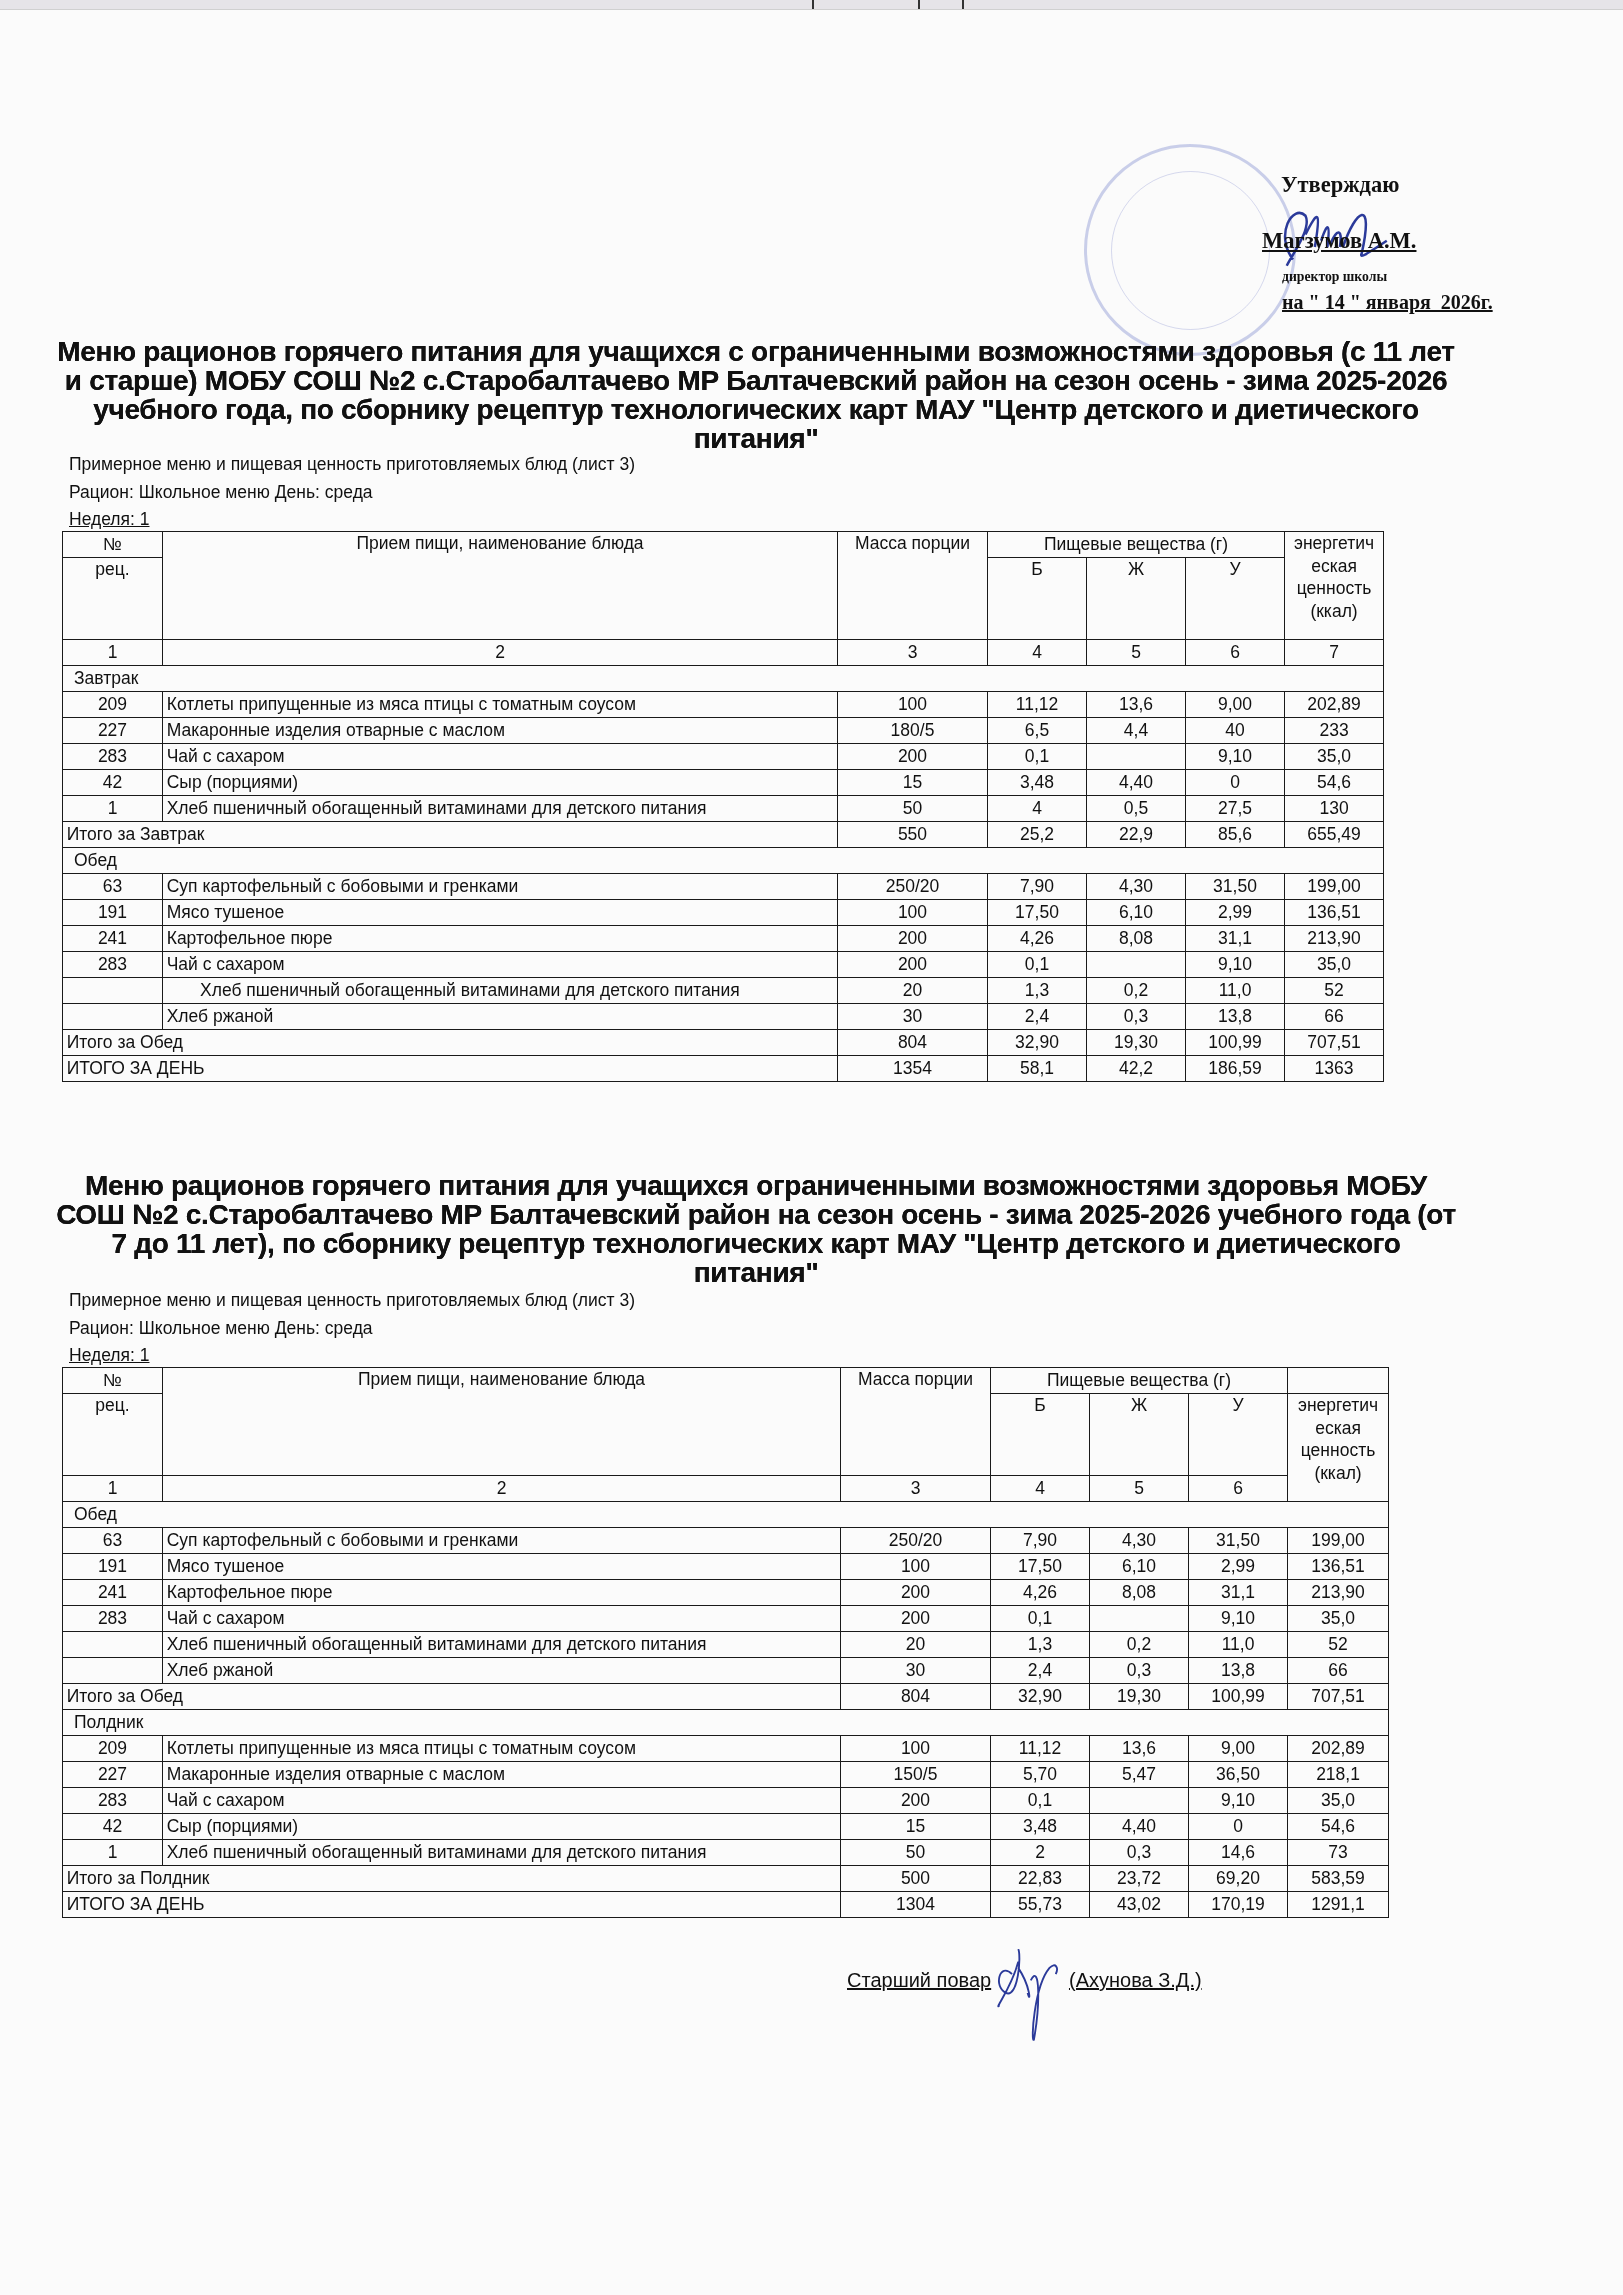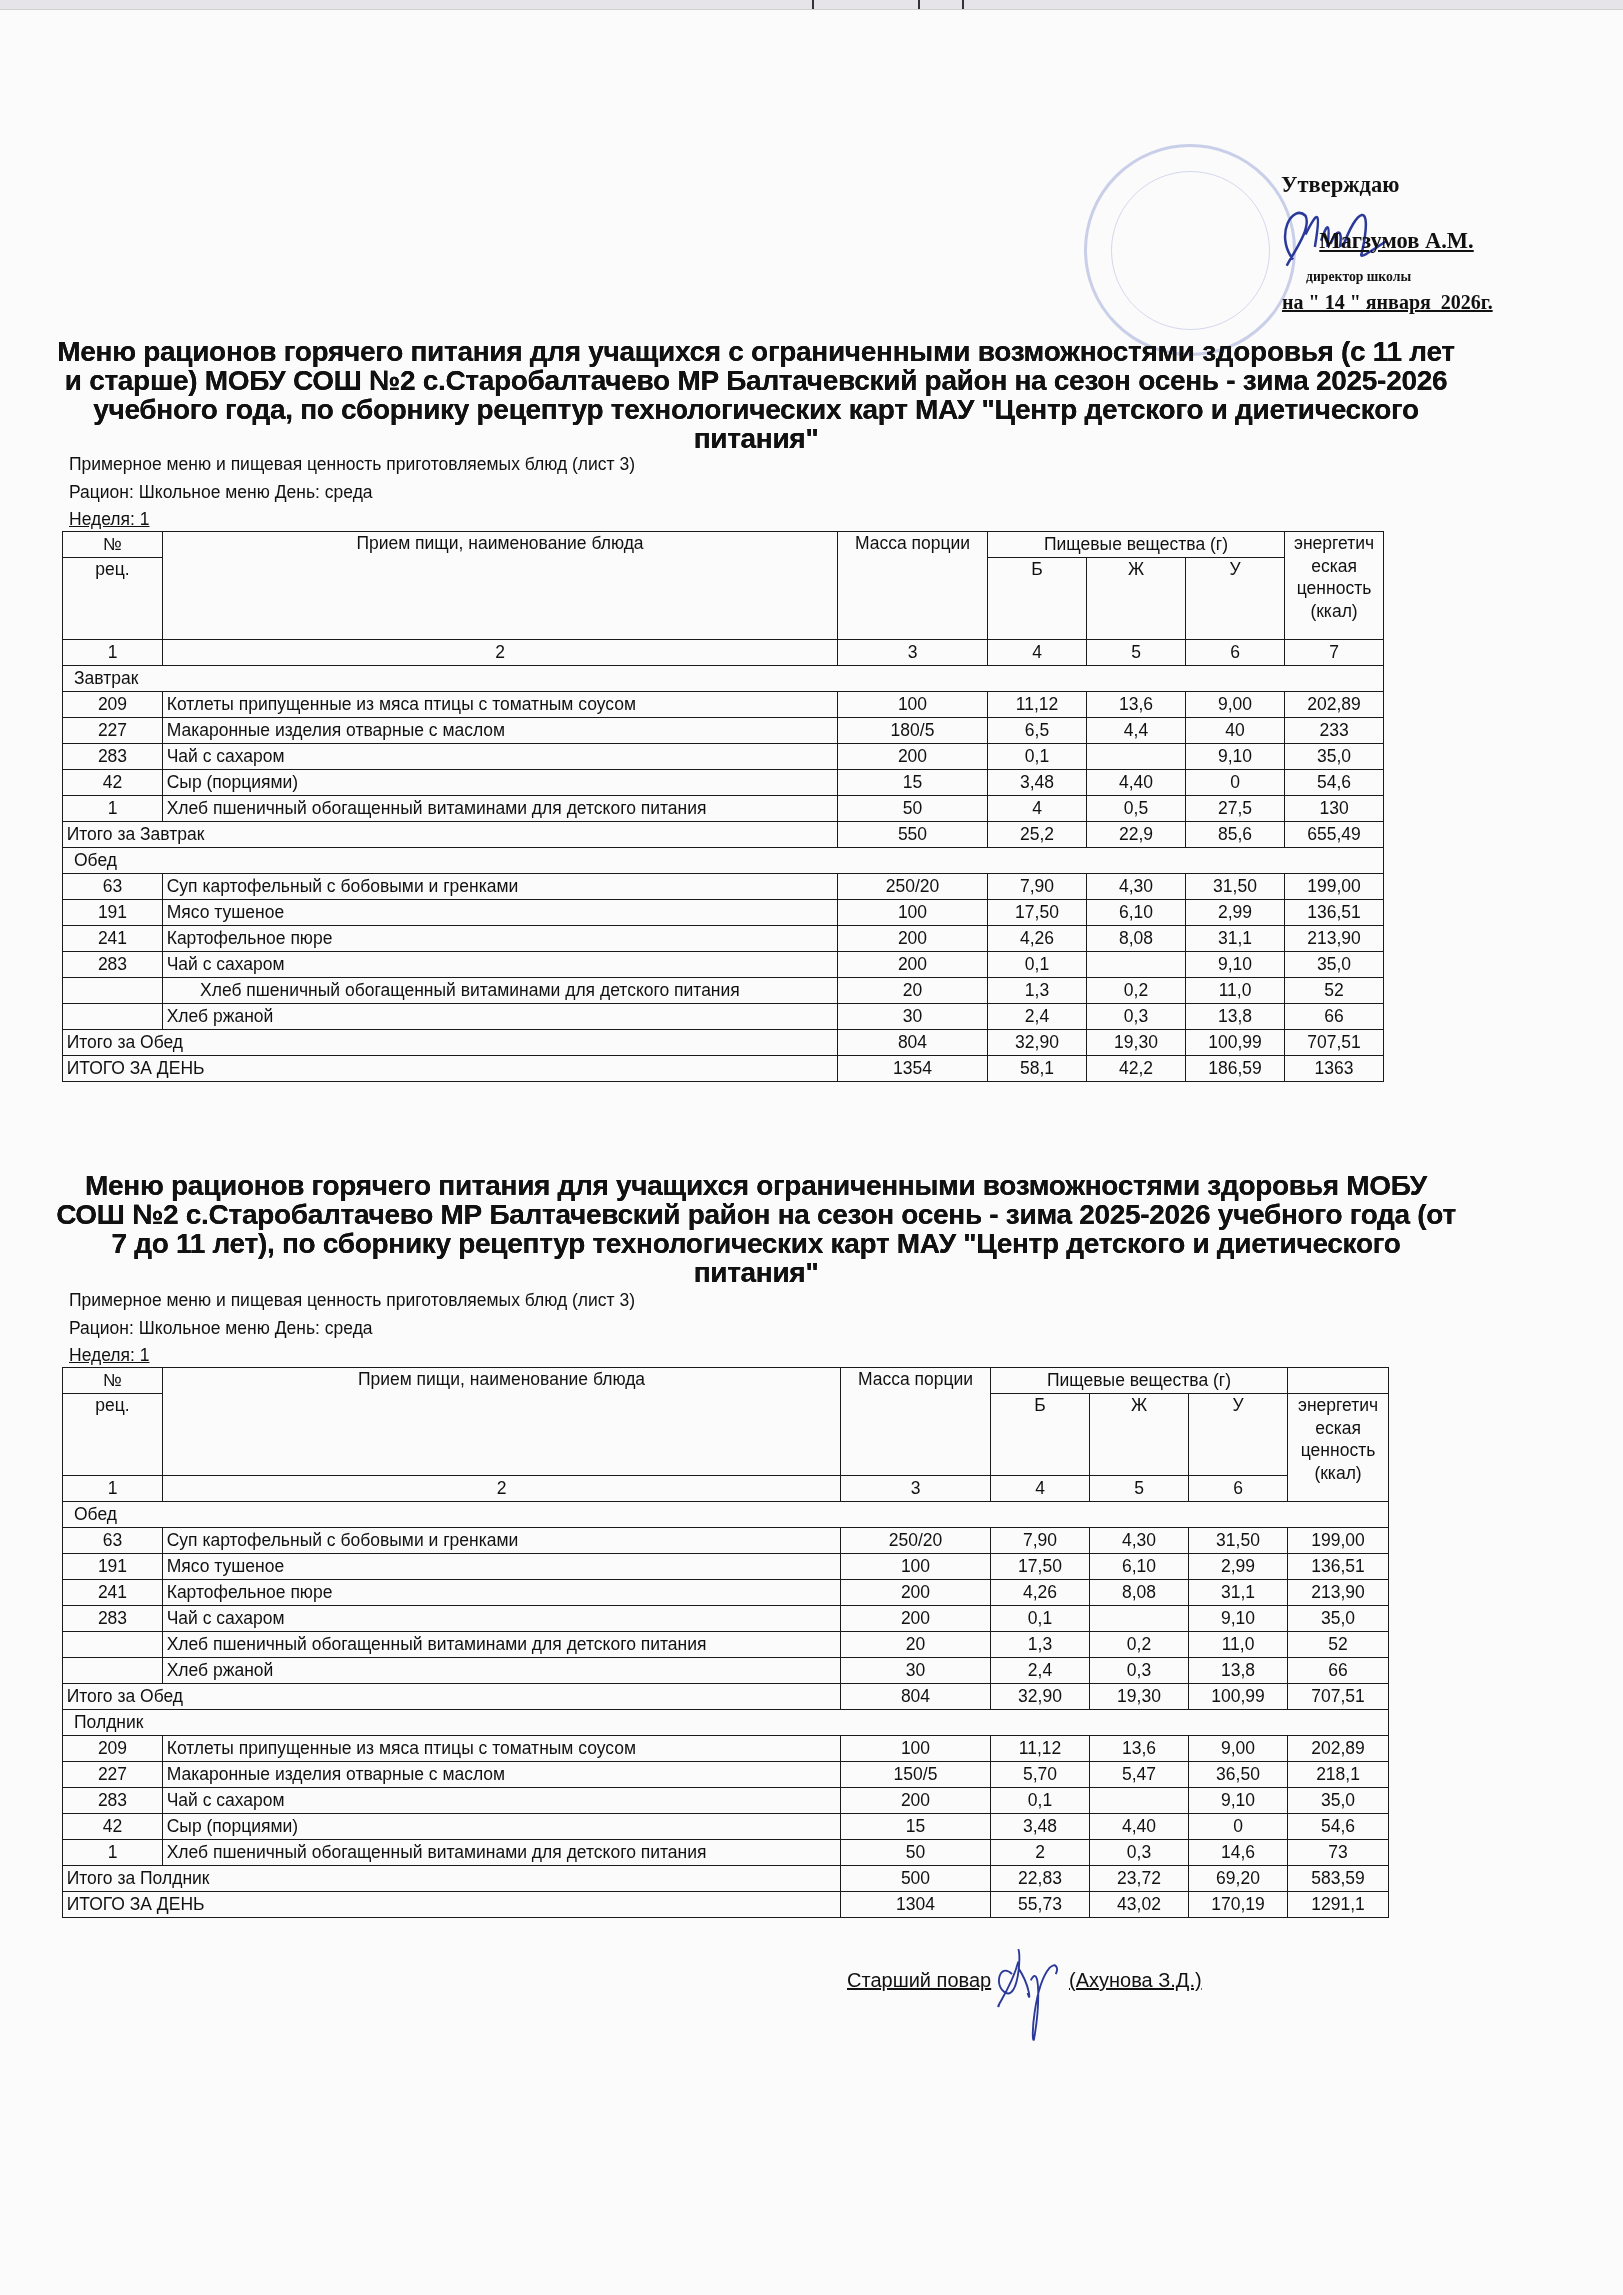--- a/index.html
+++ b/index.html
@@ -7,22 +7,22 @@
     width: 1623px; height: 2295px; background: #fbfbfb; position: relative; overflow: hidden;
     font-family: "Liberation Sans Narrow", "Liberation Sans", sans-serif; color: #111;
   }
   .sheet { position: absolute; left: 0; top: 0; width: 1623px; height: 1616px; }
   .topstrip { position: absolute; left: 0; top: 0; width: 1623px; height: 8.7px; background: #e6e4e8; border-bottom: 1.2px solid #d0d0d0; }
   .topstrip .tick { position: absolute; top: 0; width: 1.9px; height: 8.7px; background: #333; }
 
   
   .approve { position: absolute; left: 1262px; top: 172px; width: 287px; font-family: "Liberation Serif", serif; }
   .approve .title { position: absolute; left: 19px; top: 0; font-size: 22.5px; font-weight: bold; }
-  .approve .name { position: absolute; left: 0; top: 56px; width: 269px; text-align: center; font-size: 22.5px; font-weight: bold; text-decoration: underline; }
-  .approve .role { position: absolute; left: 20px; top: 97px; font-size: 13.7px; font-weight: bold; margin-left: 24px; }
+  .approve .name { position: absolute; left: 0; top: 56px; width: 269px; text-align: left; font-size: 22.5px; font-weight: bold; text-decoration: underline; }
+  .approve .role { position: absolute; left: 20px; top: 97px; font-size: 13.7px; font-weight: bold; }
   .approve .date { position: absolute; left: 20px; top: 119px; font-size: 20px; font-weight: bold; text-decoration: underline; white-space: pre; }
   .stamp { position: absolute; left: 1084px; top: 144px; width: 212px; height: 212px; border-radius: 50%; border: 3.7px solid rgba(140,150,210,0.45); box-sizing: border-box; }
   .stamp::after { content: ""; position: absolute; left: 24px; top: 24px; width: 157px; height: 157px; border-radius: 50%; border: 1.9px solid rgba(140,150,210,0.35); }
   .sig { position: absolute; }
 
   .doc-title { position: absolute; left: 56px; width: 1400px; text-align: center; font-family: Liberation Sans, sans-serif; font-weight: bold; font-size: 28px; line-height: 29px; letter-spacing: -0.3px; text-shadow: 0 0 0.6px #000; }
   .meta { position: absolute; left: 69px; font-size: 17.5px; line-height: 27.5px; }
   .meta .week { text-decoration: underline; }
 
   table.menu { position: absolute; border-collapse: collapse; table-layout: fixed; font-size: 17.5px; }

